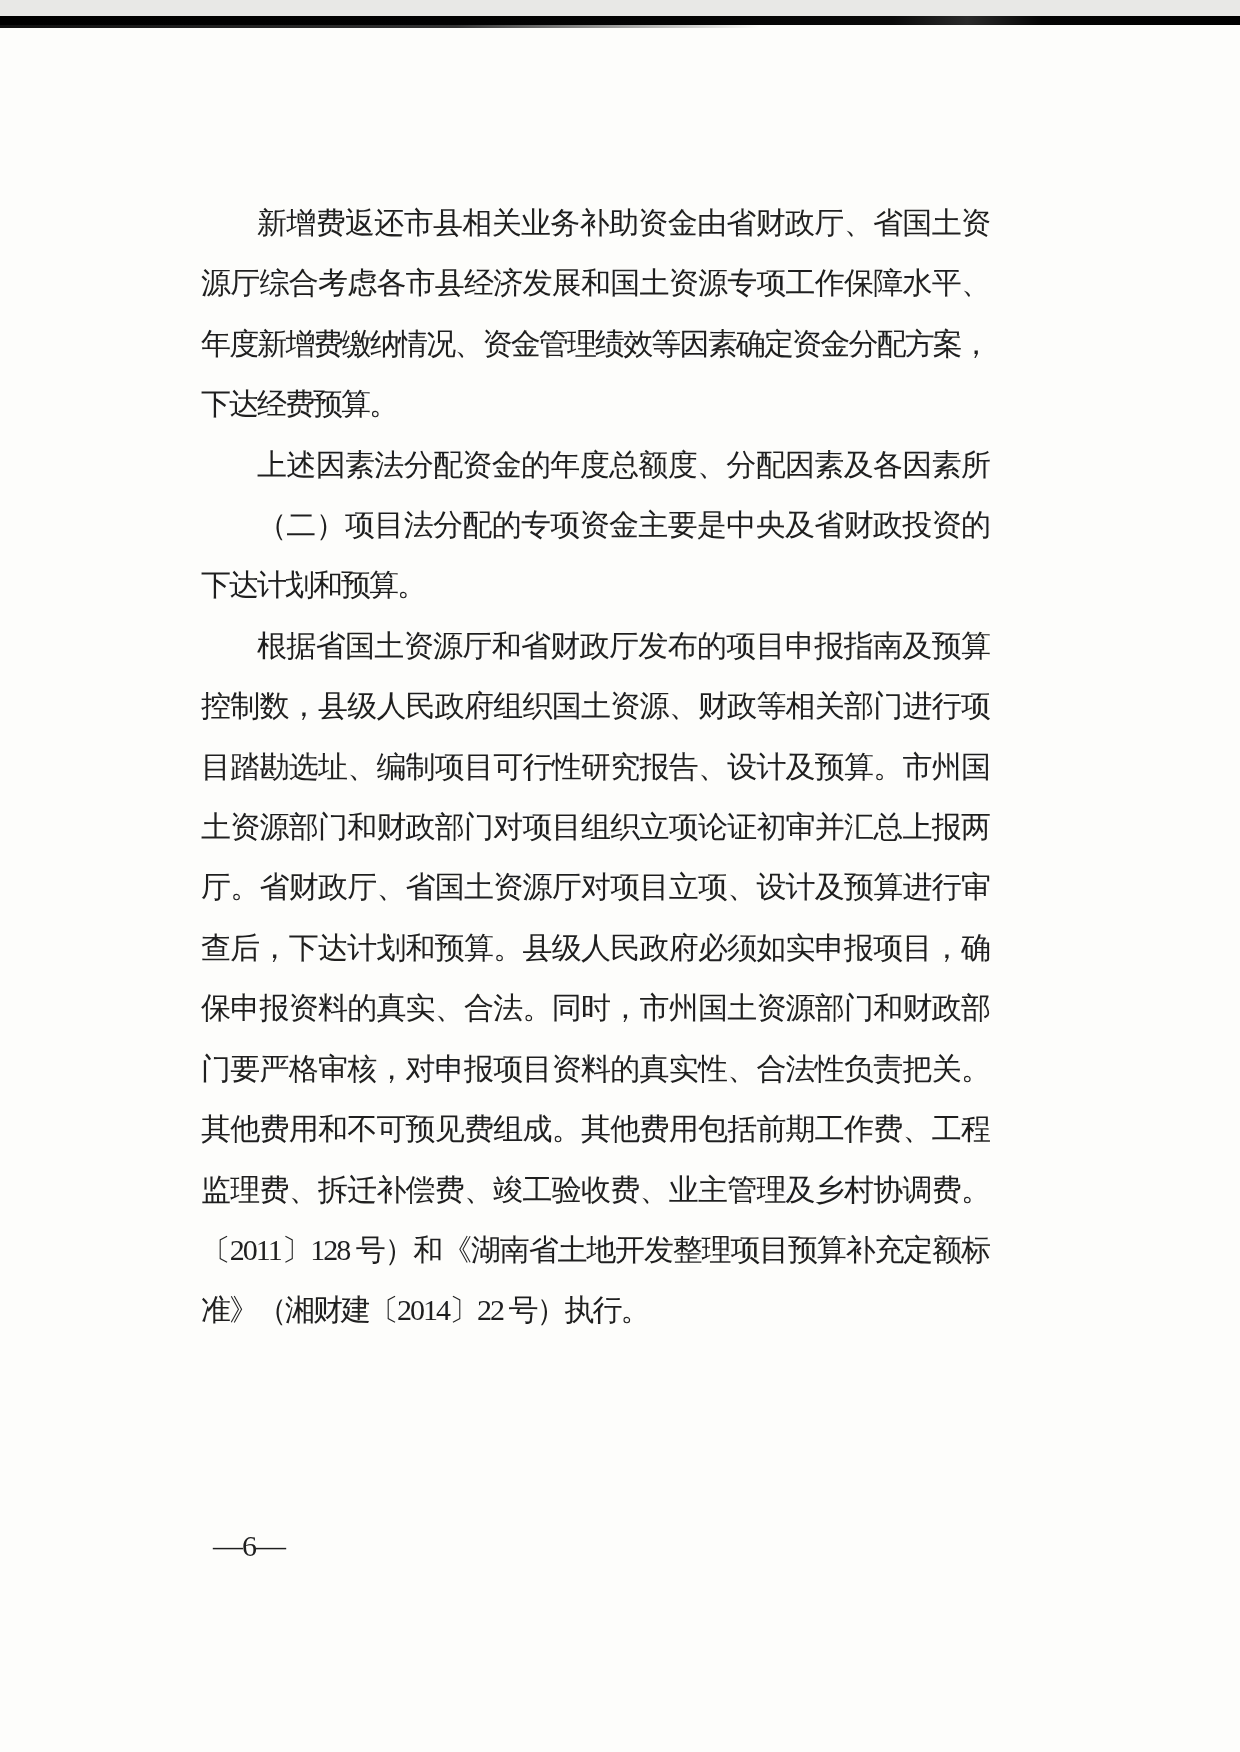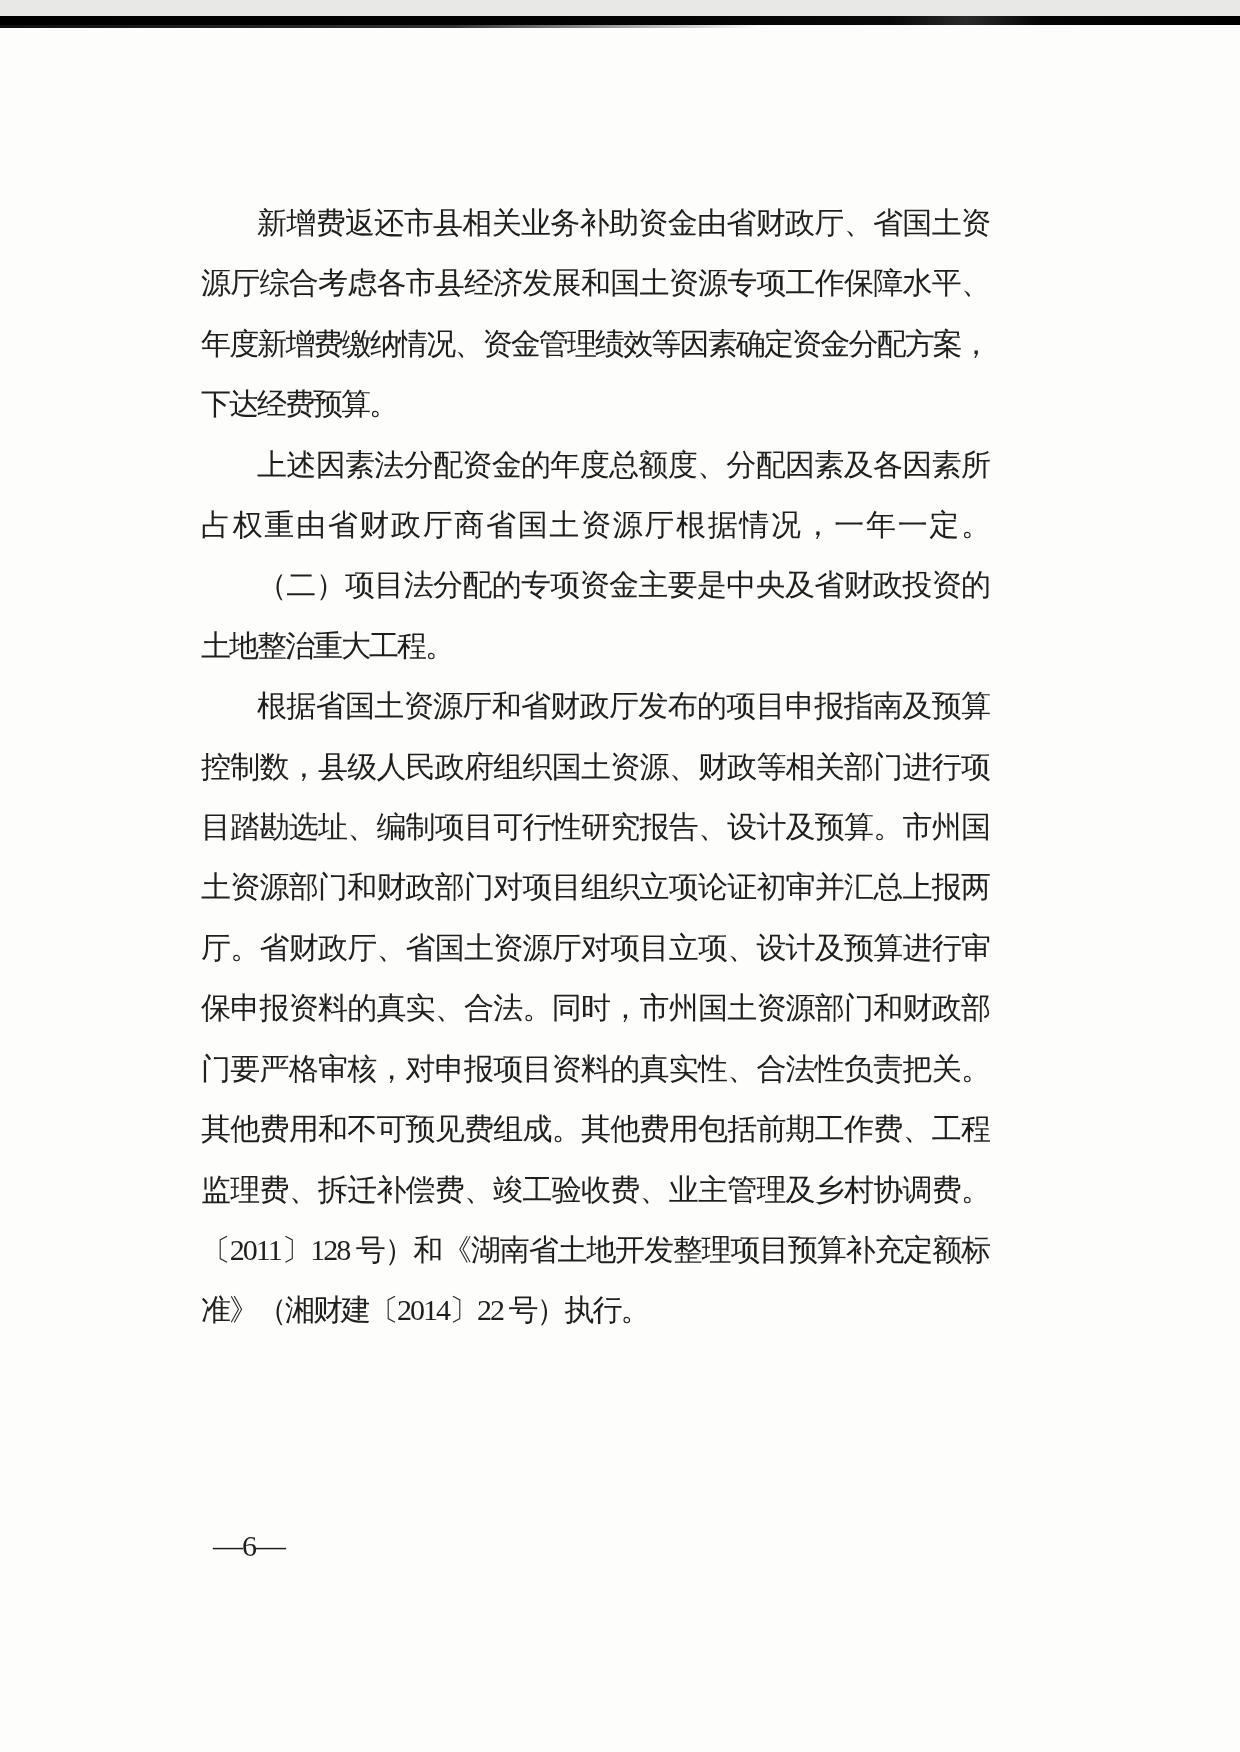--- a/index.html
+++ b/index.html
@@ -78,32 +78,32 @@
   <div class="scan-bar"></div>
   <div class="text-block" id="text-block">
       <div class="paragraph">
         <div class="line first j">新增费返还市县相关业务补助资金由省财政厅、省国土资</div>
         <div class="line j">源厅综合考虑各市县经济发展和国土资源专项工作保障水平、</div>
         <div class="line j">年度新增费缴纳情况、资金管理绩效等因素确定资金分配方案，</div>
         <div class="line">下达经费预算。</div>
       </div>
       <div class="paragraph">
         <div class="line first j">上述因素法分配资金的年度总额度、分配因素及各因素所</div>
-        <div class="line j">占权重由省财政厅商省国土资源厅根据情况，一年一定。</div>
       </div>
       <div class="paragraph">
         <div class="line first j">（二）项目法分配的专项资金主要是中央及省财政投资的</div>
-        <div class="line">土地整治重大工程。</div>
+        <div class="line">下达计划和预算。</div>
       </div>
       <div class="paragraph">
         <div class="line first j">根据省国土资源厅和省财政厅发布的项目申报指南及预算</div>
         <div class="line j">控制数，县级人民政府组织国土资源、财政等相关部门进行项</div>
         <div class="line j">目踏勘选址、编制项目可行性研究报告、设计及预算。市州国</div>
         <div class="line j">土资源部门和财政部门对项目组织立项论证初审并汇总上报两</div>
         <div class="line j">厅。省财政厅、省国土资源厅对项目立项、设计及预算进行审</div>
+        <div class="line j">查后，下达计划和预算。县级人民政府必须如实申报项目，确</div>
         <div class="line j">保申报资料的真实、合法。同时，市州国土资源部门和财政部</div>
         <div class="line j">门要严格审核，对申报项目资料的真实性、合法性负责把关。</div>
       </div>
       <div class="paragraph">
         <div class="line j">其他费用和不可预见费组成。其他费用包括前期工作费、工程</div>
         <div class="line j">监理费、拆迁补偿费、竣工验收费、业主管理及乡村协调费。</div>
       </div>
       <div class="paragraph">
         <div class="line j">〔2011〕128 号）和《湖南省土地开发整理项目预算补充定额标</div>
         <div class="line">准》（湘财建〔2014〕22 号）执行。</div>

